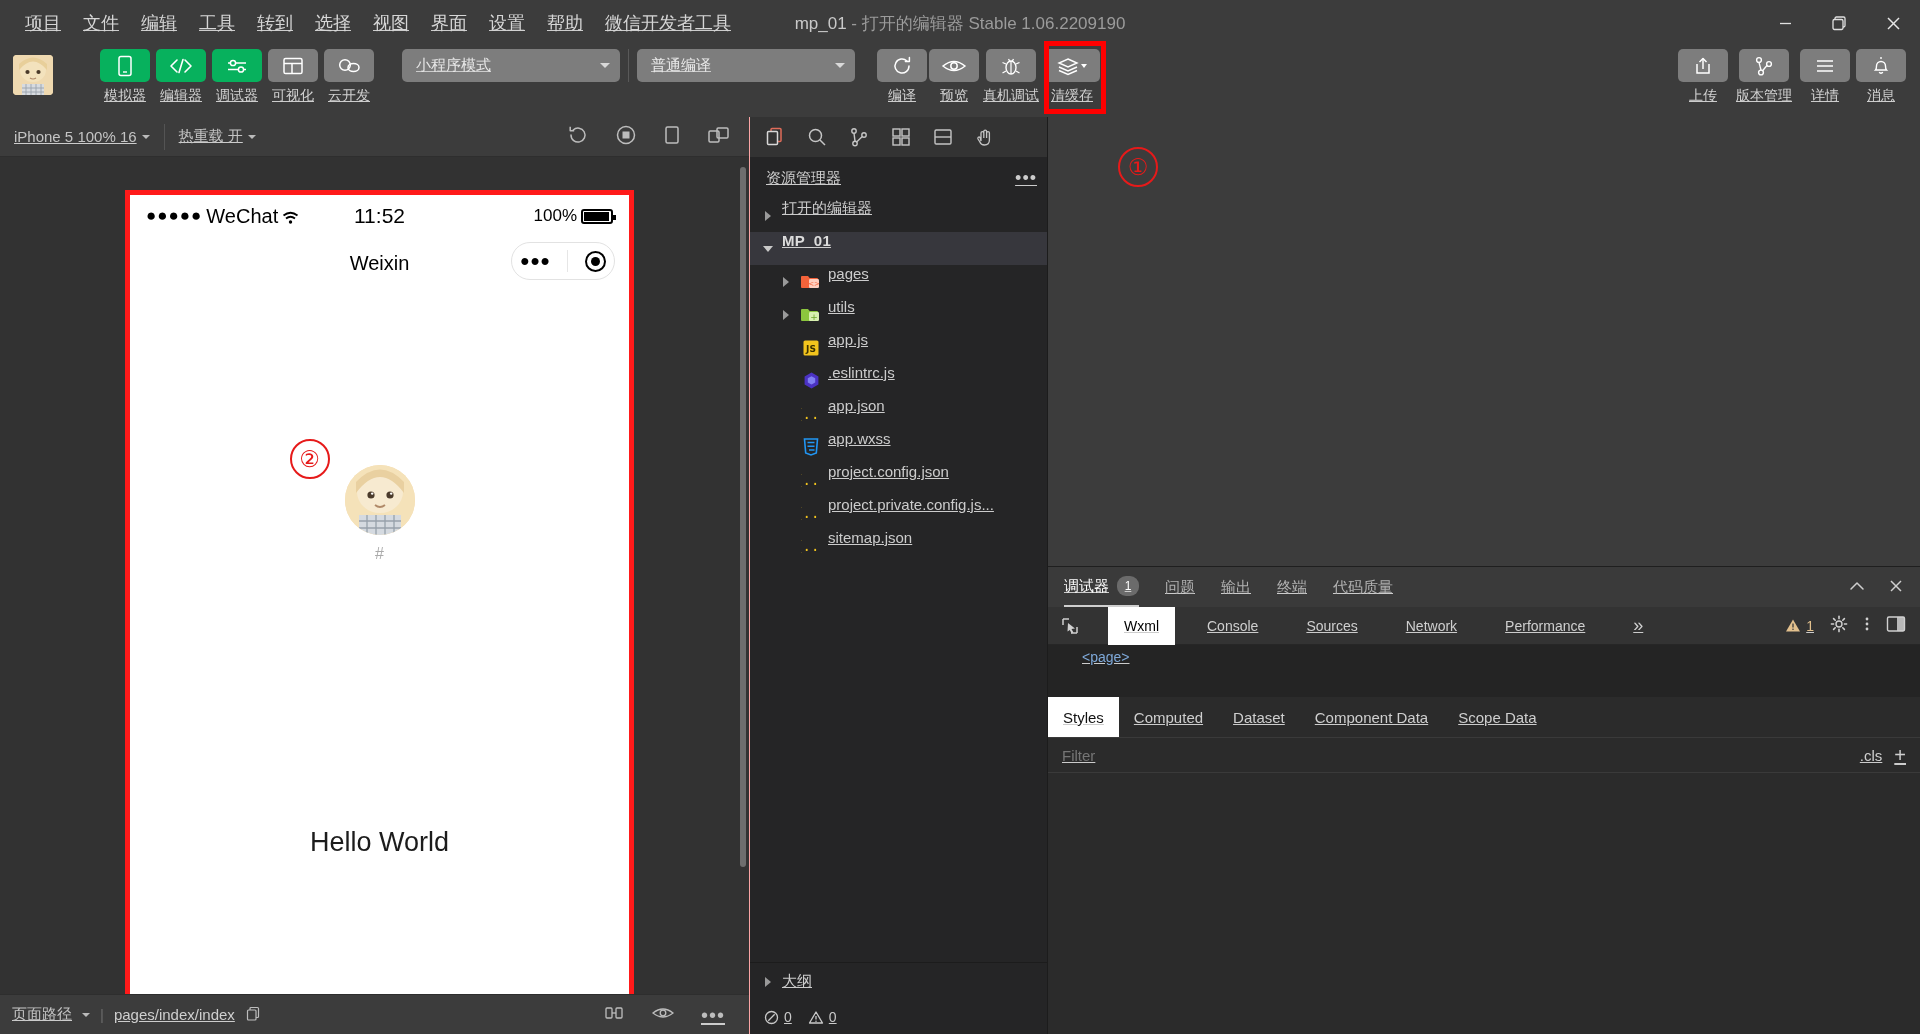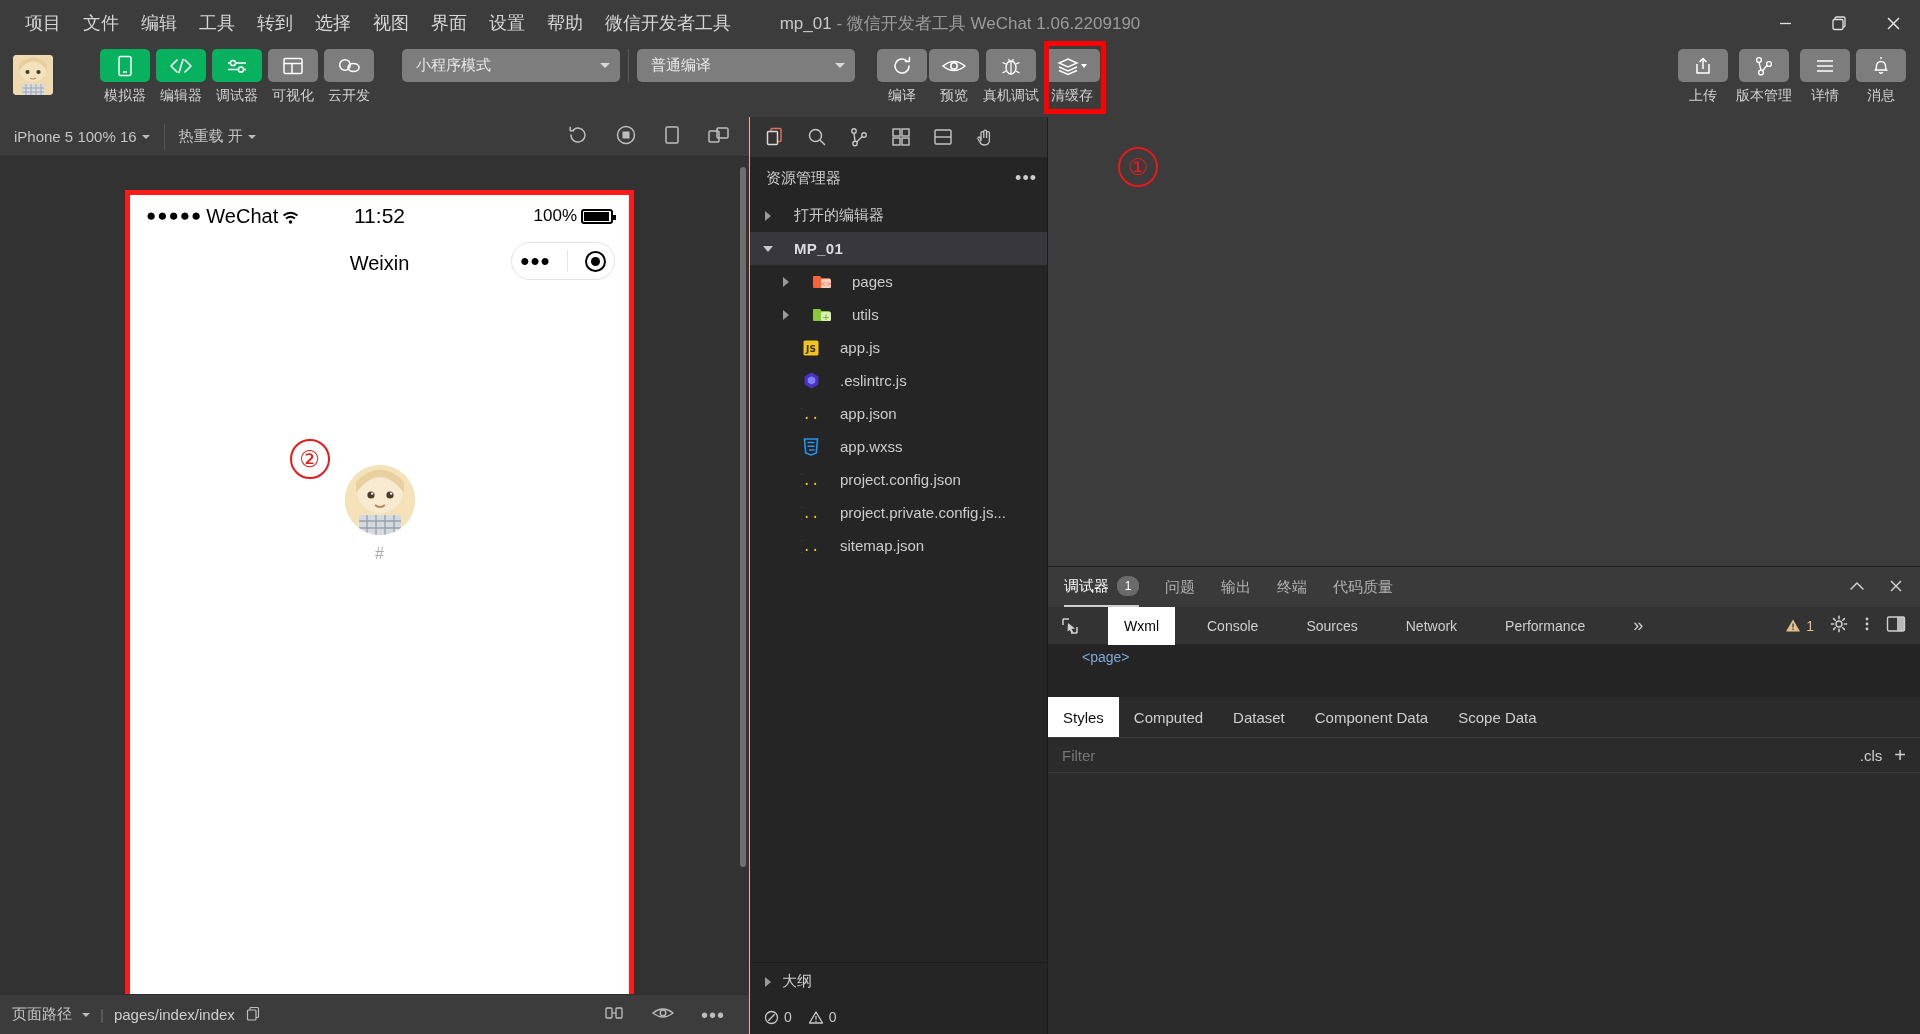--- a/index.html
+++ b/index.html
@@ -4,21 +4,21 @@
 <style>
   * { box-sizing: border-box; margin: 0; padding: 0; }
   html, body {
     width: 1920px; height: 1034px;
     background: #3c3c3c;
     font-family: "Liberation Sans", "DejaVu Sans", sans-serif;
     overflow: hidden;
     color: #cccccc;
     -webkit-font-smoothing: antialiased;
   }
-  .app { position: relative; width: 1920px; height: 1034px; display: flex; flex-direction: column; }
+  .app { position: relative; width: 1920px; height: 1034px; display: flex; flex-direction: column; text-decoration: underline; }
 
   
   .titlebar {
     height: 46px; background: #3c3c3c; display: flex; align-items: center;
     flex: 0 0 46px; position: relative;
   }
   .menu { display: flex; align-items: center; padding-left: 14px; gap: 0px; }
   .menu-item {
     font-size: 18px; color: #d6d6d6; padding: 4px 11px; line-height: 22px; cursor: default;
     white-space: nowrap;
@@ -132,21 +132,21 @@
 
   
   .explorer-col { width: 298px; display: flex; flex-direction: column; background: #252526; border-right: 1px solid #1c1c1c;}
   .exp-tabs {
     height: 40px; background: #333333; display: flex; align-items: center; gap: 20px; padding: 0 14px;
   }
   .exp-tabs .ic { cursor: default; display:flex; align-items:center; }
   .exp-head { height: 42px; display: flex; align-items: center; padding: 0 10px 0 16px; font-size: 15px; color: #cfcfcf; }
   .exp-head .dots3 { margin-left: auto; font-size: 18px; letter-spacing: 1px; color: #ccc; cursor: default;}
   .tree { flex: 1; overflow: hidden; font-size: 15px; }
-  .trow { height: 33px; display: flex; align-items: center; padding-left: 10px; gap: 18px; cursor: default; white-space: nowrap;}
+  .trow { height: 33px; display: flex; padding-left: 10px; gap: 6px; cursor: default; white-space: nowrap;}
   .trow.sel { background: #37373d; }
   .tw { width: 16px; display:flex; align-items:center; justify-content:center; }
   .arrow-r { width: 0; height: 0; border-top: 5px solid transparent; border-bottom: 5px solid transparent; border-left: 6px solid #9a9a9a; }
   .arrow-d { width: 0; height: 0; border-left: 5px solid transparent; border-right: 5px solid transparent; border-top: 6px solid #c9c9c9; }
   .ticon { width: 22px; display: flex; align-items: center; justify-content: center; }
   .tlabel { color: #cccccc; }
   .tlabel.bold { font-weight: bold; color: #dcdcdc; letter-spacing: .3px;}
   .outline-row { height: 38px; display: flex; align-items: center; gap: 6px; padding-left: 10px; border-top: 1px solid #1c1c1c; font-size: 15px;}
   .exp-footer { height: 34px; display: flex; align-items: center; gap: 16px; padding-left: 14px; font-size: 14px; color: #c9c9c9; background: #252526;}
 
@@ -203,21 +203,21 @@
       <div class="menu-item">工具</div>
       <div class="menu-item">转到</div>
       <div class="menu-item">选择</div>
       <div class="menu-item">视图</div>
       <div class="menu-item">界面</div>
       <div class="menu-item">设置</div>
       <div class="menu-item">帮助</div>
       <div class="menu-item">微信开发者工具</div>
     </div>
     <div class="title-text">
-      <span class="proj">mp_01</span><span> - 微信开发者工具 WeChat 1.06.2209190</span>
+      <span class="proj">mp_01</span><span> - 打开的编辑器 Stable 1.06.2209190</span>
     </div>
     <div class="win-controls">
       <div class="win-btn">
         <svg width="15" height="15" viewBox="0 0 15 15">
             <line x1="2" y1="7.5" x2="13" y2="7.5" stroke="#e0e0e0" stroke-width="1.3"></line>
           </svg>
       </div>
       <div class="win-btn">
         <svg width="16" height="16" viewBox="0 0 16 16">
           <rect x="4" y="2" width="10" height="10" rx="1.4" fill="none" stroke="#e0e0e0" stroke-width="1.3"></rect>
@@ -510,20 +510,21 @@
                     <line x1="22" y1="50" x2="22" y2="70"></line>
                       <line x1="31" y1="50" x2="31" y2="70"></line>
                     <line x1="40" y1="50" x2="40" y2="70"></line>
                       <line x1="49" y1="50" x2="49" y2="70"></line>
                     <line x1="14" y1="56" x2="56" y2="56"></line>
                       <line x1="14" y1="63" x2="56" y2="63"></line>
                   </g>
                 </svg>
               </div>
               <div class="user-hash">#</div>
+              <div class="hello">Hello World</div>
             </div>
 
           </div>
         </div>
       </div>
 
       <div class="sim-footer">
         <span>页面路径</span>
         <span class="caret-sm"></span>
         <span style="color:#6a6a6a">|</span>

